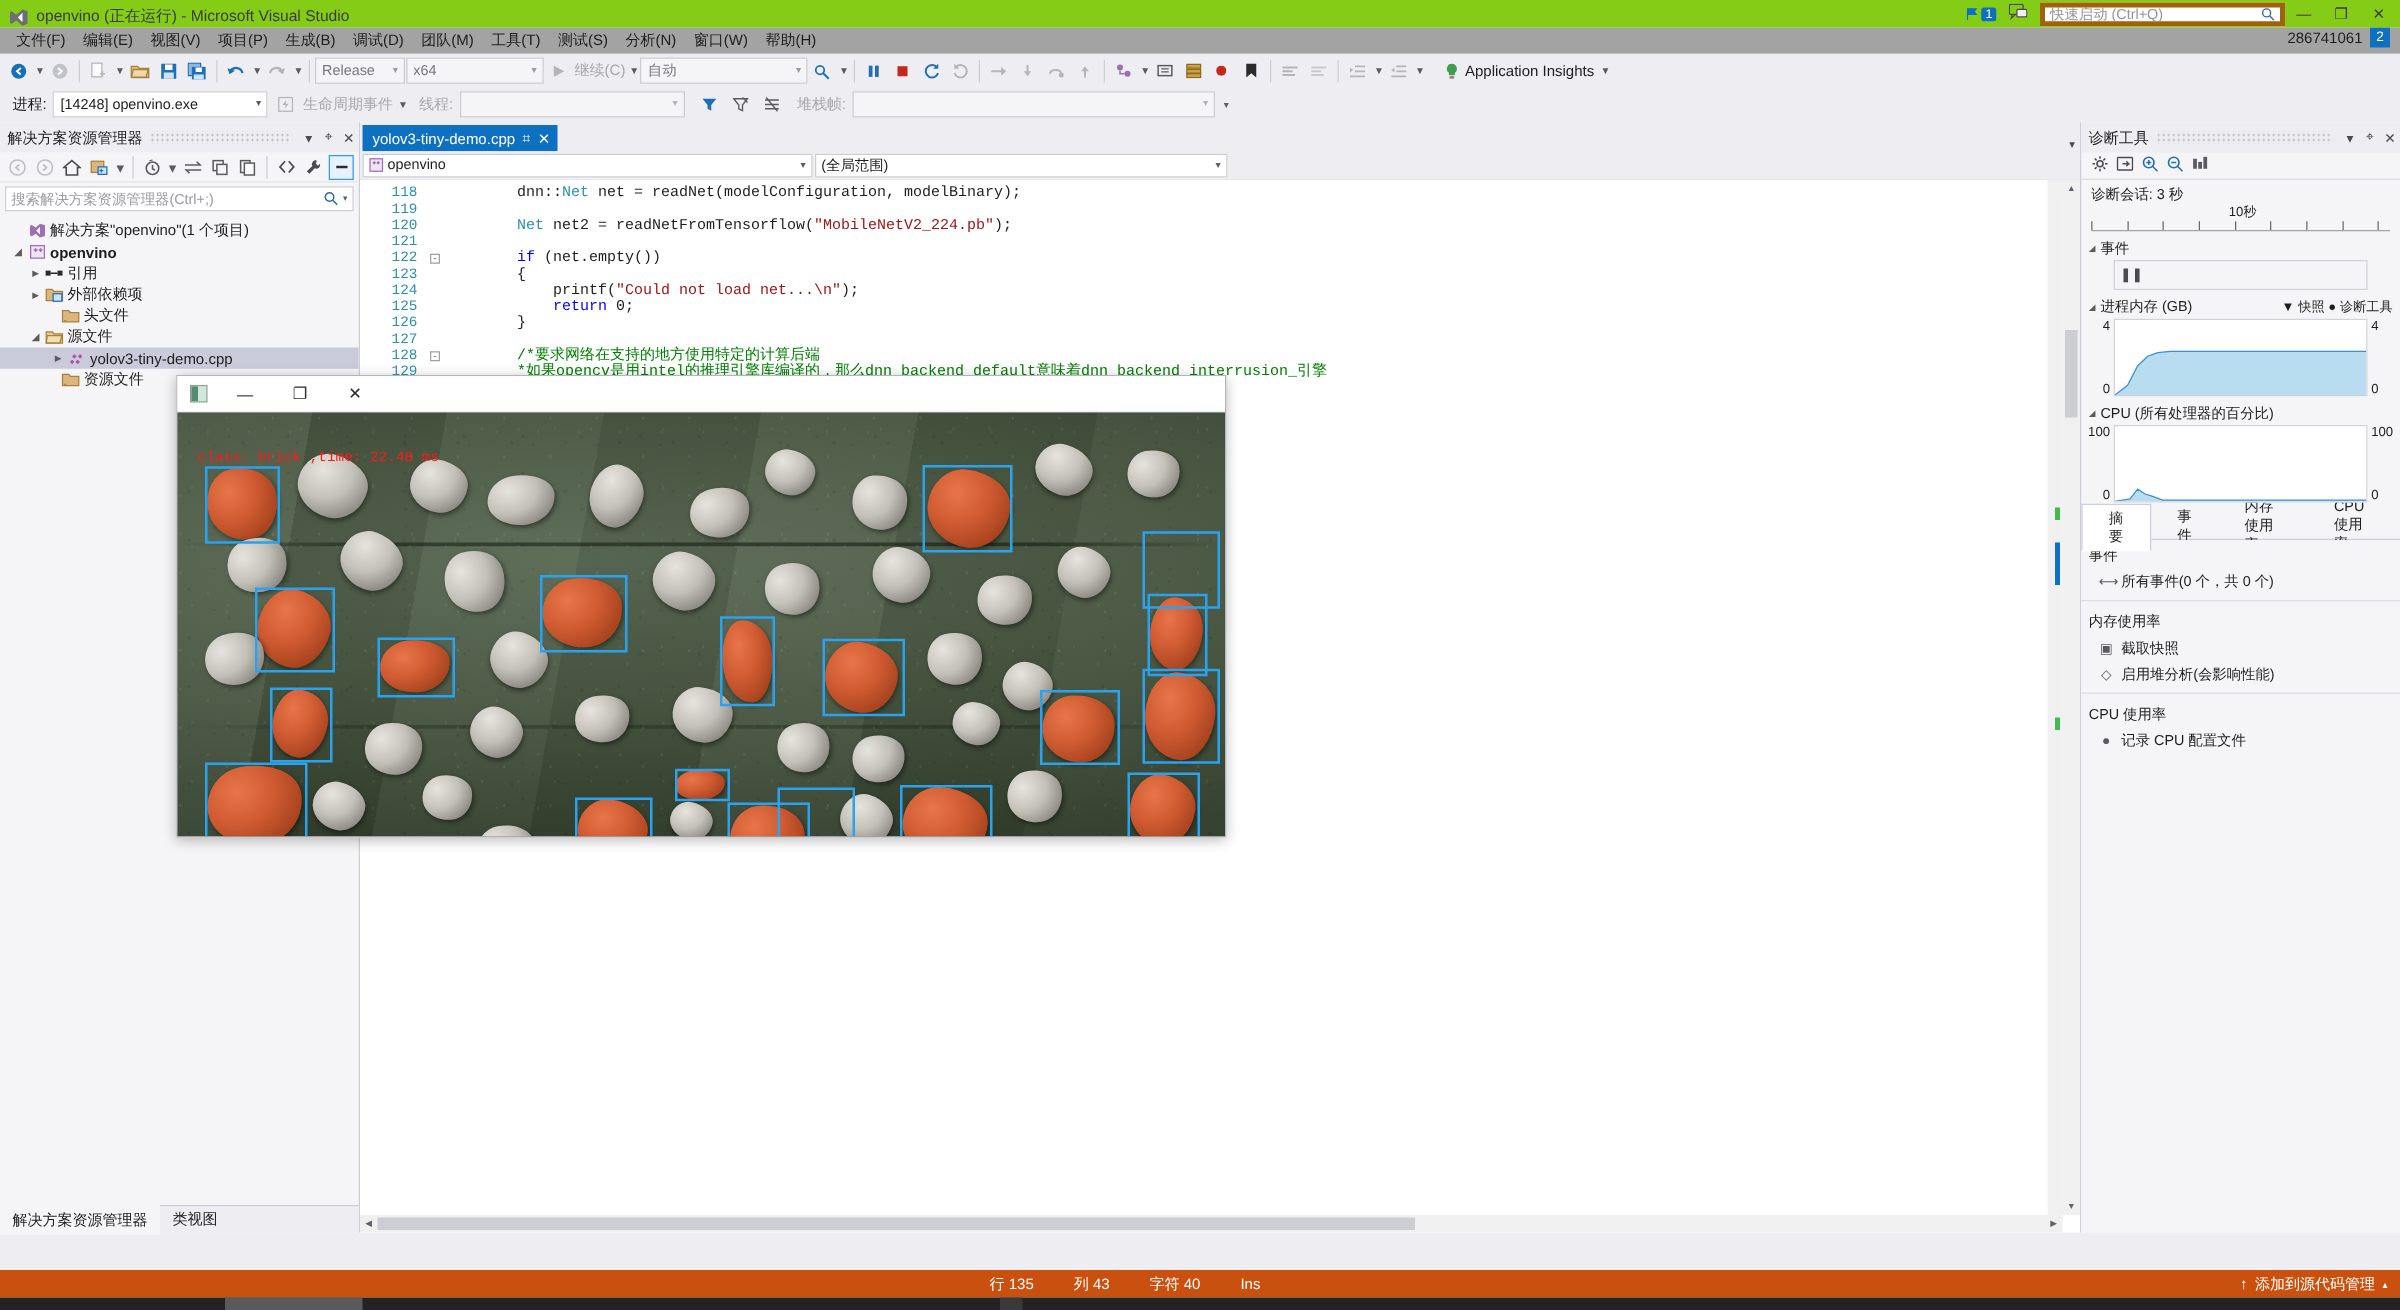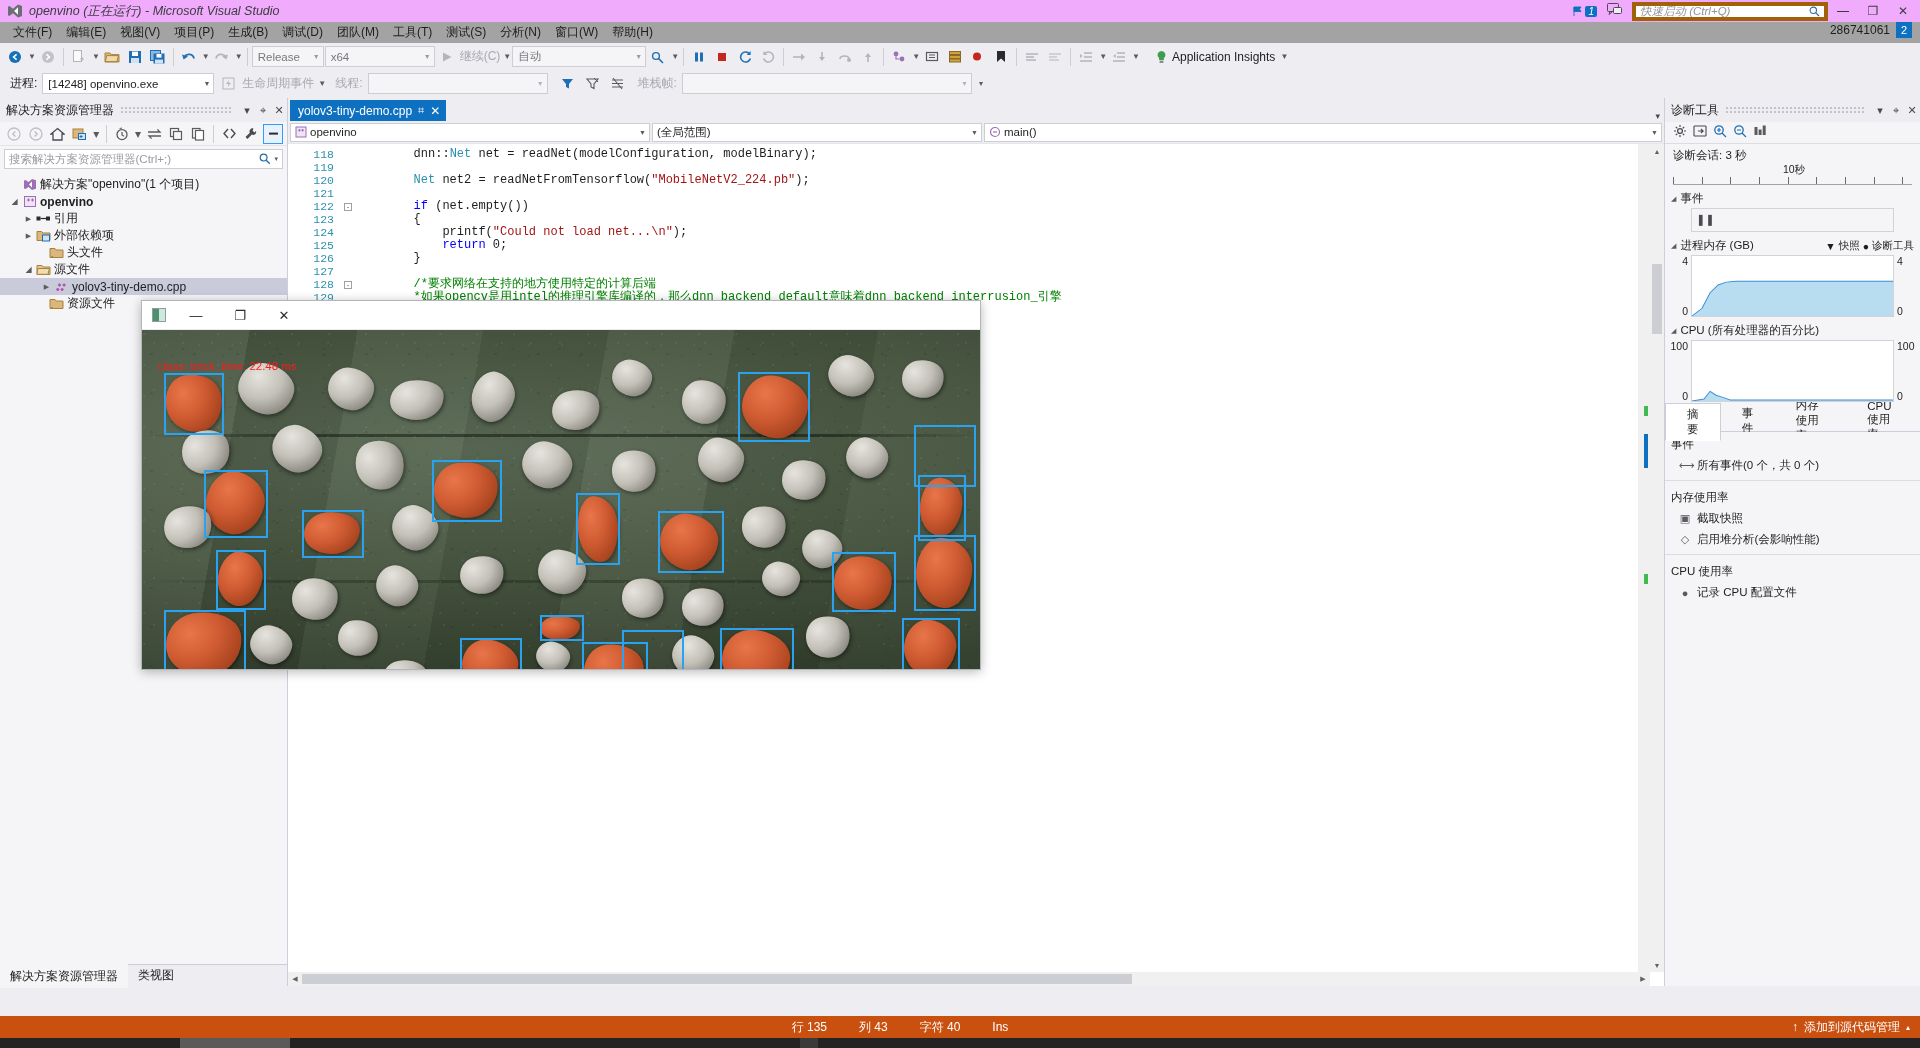--- a/index.html
+++ b/index.html
@@ -8,22 +8,22 @@
     width:1920px; height:1048px;
     font-family:"Liberation Sans","DejaVu Sans",sans-serif;
     font-size:12px;
     background:#eeeef2;
     color:#1e1e1e;
     overflow:hidden;
     position:relative;
   }
   
   .titlebar{
-    height:22px; display:flex; align-items:center;
-    background:#f0abfc; position:relative;font-style:italic;
+    height:22px; display:flex; align-items:flex-end;
+    background:#84cc16; position:relative;
   }
   .vs-logo{
     width:17px;height:17px;margin:0 6px 0 6px;
     display:flex;align-items:center;justify-content:center;
   }
   .title-text{ font-size:12.5px; color:#3c3c40; }
   .titlebar-right{
     position:absolute; right:0; top:0; height:22px;
     display:flex; align-items:center;
   }
@@ -346,21 +346,21 @@
     background:radial-gradient(ellipse at 34% 30%, #e8764a 0%, #d15c33 40%, #a8441f 76%, #7d3114 100%);
     box-shadow:1px 2px 4px rgba(0,0,0,0.45);
   }
   .rock.dark{
     background:radial-gradient(ellipse at 35% 30%, #6e6b62 0%, #4e4c45 55%, #33312c 100%);
     box-shadow:1px 2px 3px rgba(0,0,0,0.4);
   }
   .bbox{ position:absolute;border:2px solid #29a3f0;box-sizing:border-box; }
   .blabel{
     position:absolute;color:#ff1a1a;font-size:11.5px;
-    font-family:Liberation Sans, sans-serif;white-space:nowrap;
+    font-family:Liberation Mono, monospace;white-space:nowrap;
   }
 </style>
 </head>
 <body>
 
 <div class="titlebar">
   <span class="vs-logo">
     <svg width="16" height="16" viewBox="0 0 16 16">
         <path d="M11 1.5 15 3v10l-4 1.5-5-4.2L2.4 13 1 12.3V3.7L2.4 3 6 5.7z" fill="#6d6d75"></path>
         <path d="M11 4.2v7.6L7.2 8z" fill="#fff"></path>
@@ -861,30 +861,20 @@
               <path d="M3.2 4.2h2.4M4.4 3v2.4M6.4 4.2h2.4M7.6 3v2.4" stroke="#9d6fb5" stroke-width="1.1"></path>
             </svg>
           <span>openvino</span>
         </span>
         <span class="carrow" style="font-size:7px;color:#5a5a60">▼</span>
       </div>
       <div class="nav-combo" style="width:330px">
         <span class="nc-inner">
             <span>(全局范围)</span>
           </span>
-        <span class="carrow" style="font-size:7px;color:#5a5a60">▼</span>
-      </div>
-      <div class="nav-combo" style="flex:1">
-        <span class="nc-inner">
-          <svg width="12" height="12" viewBox="0 0 12 12">
-              <path d="M6 1.5a4.5 4.5 0 1 0 0 9 4.5 4.5 0 0 0 0-9z" fill="none" stroke="#9d6fb5" stroke-width="1.2"></path>
-              <path d="M4 6h4" stroke="#9d6fb5" stroke-width="1.2"></path>
-            </svg>
-          <span>main()</span>
-        </span>
         <span class="carrow" style="font-size:7px;color:#5a5a60">▼</span>
       </div>
     </div>
     <div class="code-area">
       <div class="gutter">
           <div class="gline">118</div>
           <div class="gline">119</div>
           <div class="gline">120</div>
           <div class="gline">121</div>
           <div class="gline">122</div>

